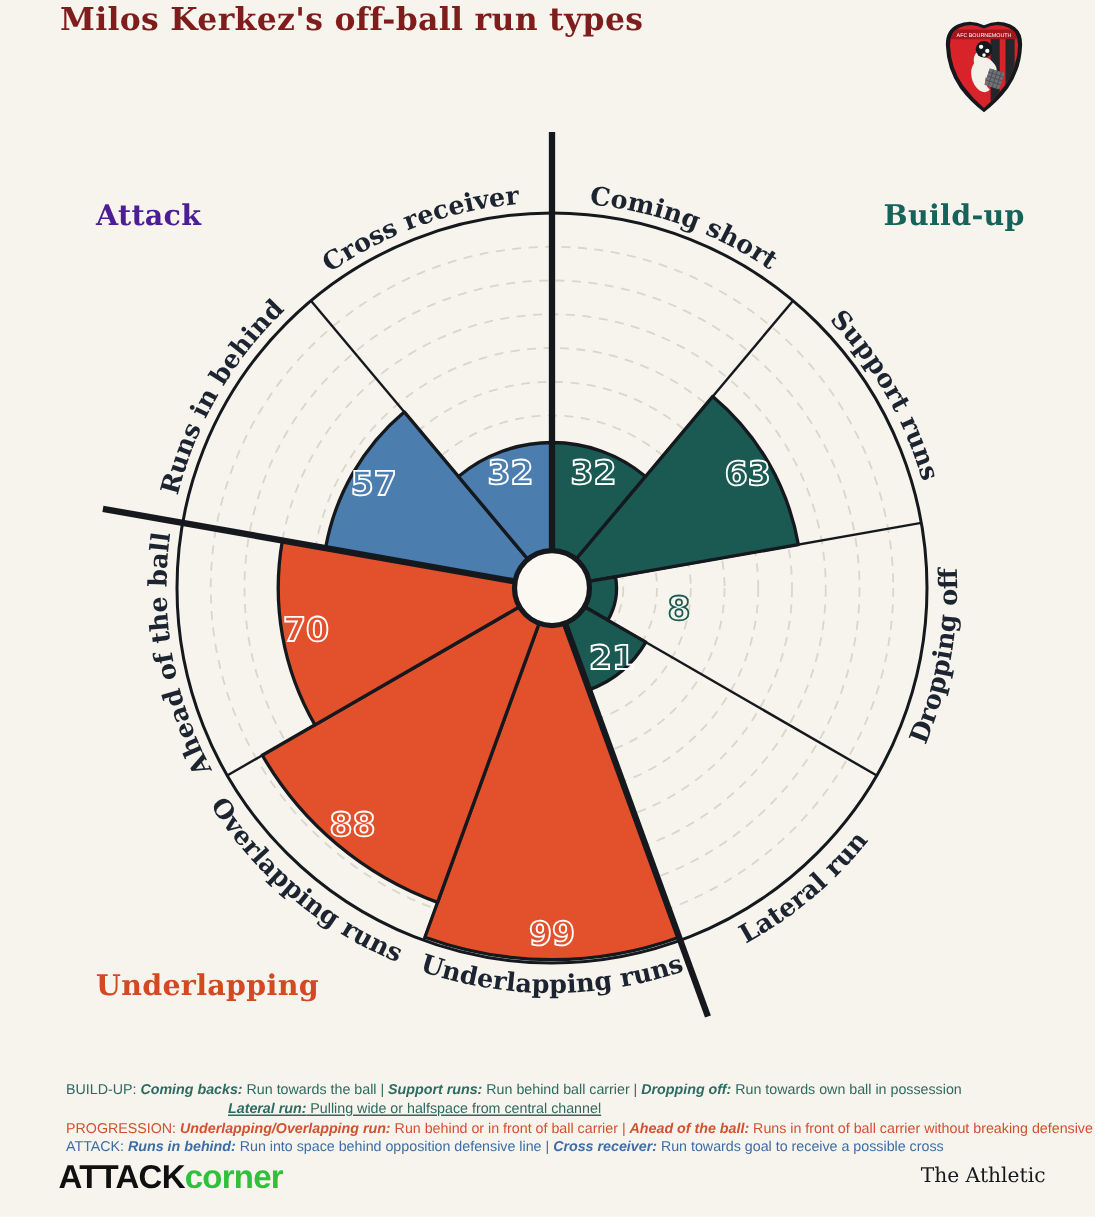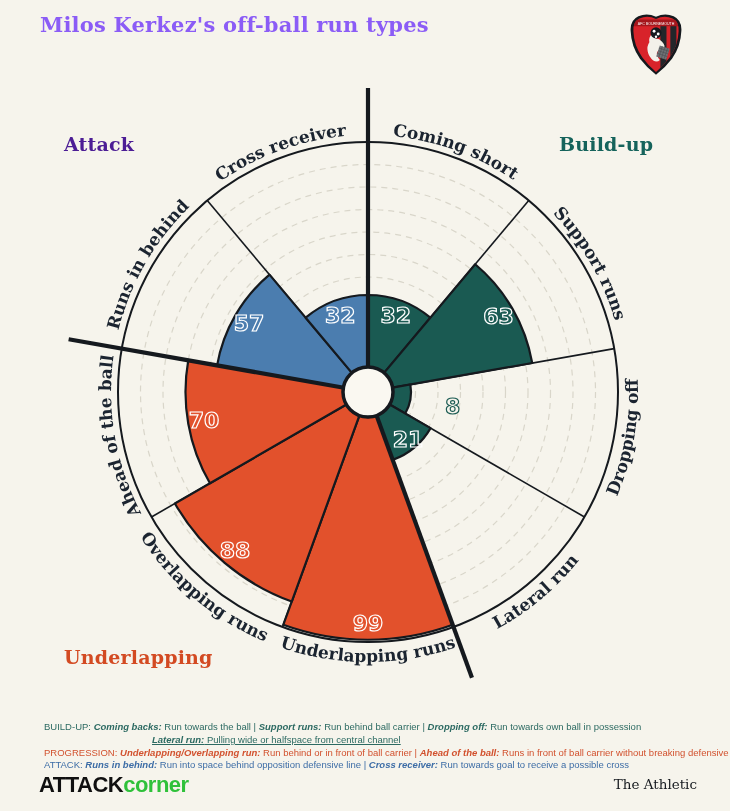--- a/index.html
+++ b/index.html
@@ -1,22 +1,22 @@
 <!DOCTYPE html>
 <html><head>
 <meta charset="utf-8">
 <style>
   html,body{margin:0;padding:0;}
   #canvas{position:relative;width:730px;height:811px;background:#f6f4ec;overflow:hidden;
           font-family:"DejaVu Serif",serif;}
-  .title{position:absolute;left:40px;top:12px;font-size:21px;font-weight:bold;color:#8b5cf6;letter-spacing:.2px;}
+  .title{position:absolute;left:40px;top:0;font-size:21px;font-weight:bold;color:#7f1d1d;letter-spacing:.2px;}
   .subtitle{position:absolute;left:40px;top:48px;font-size:14.5px;font-weight:bold;color:#8e8c83;letter-spacing:.1px;}
   .group-label{position:absolute;font-size:19px;font-weight:bold;letter-spacing:.2px;}
   #attack-label{left:64px;top:133px;}
-  #buildup-label{left:559px;top:133px;}
+  #buildup-label{left:589px;top:133px;}
   #progression-label{left:64px;top:646px;}
   #chart-svg{position:absolute;left:0;top:0;}
   .legend{position:absolute;left:44px;top:721px;width:660px;font-family:"Liberation Sans",sans-serif;
           font-size:9.5px;line-height:12.8px;}
   .legend-line{white-space:nowrap;}
   .legend-line.indent{margin-left:108px;}
   .seg-b{font-weight:bold;font-style:italic;}
   .skilllogo{position:absolute;left:39px;top:772px;font-family:"Liberation Sans",sans-serif;
              font-size:22px;font-weight:bold;letter-spacing:-.5px;}
   .skilllogo .corner{text-transform:lowercase;}

